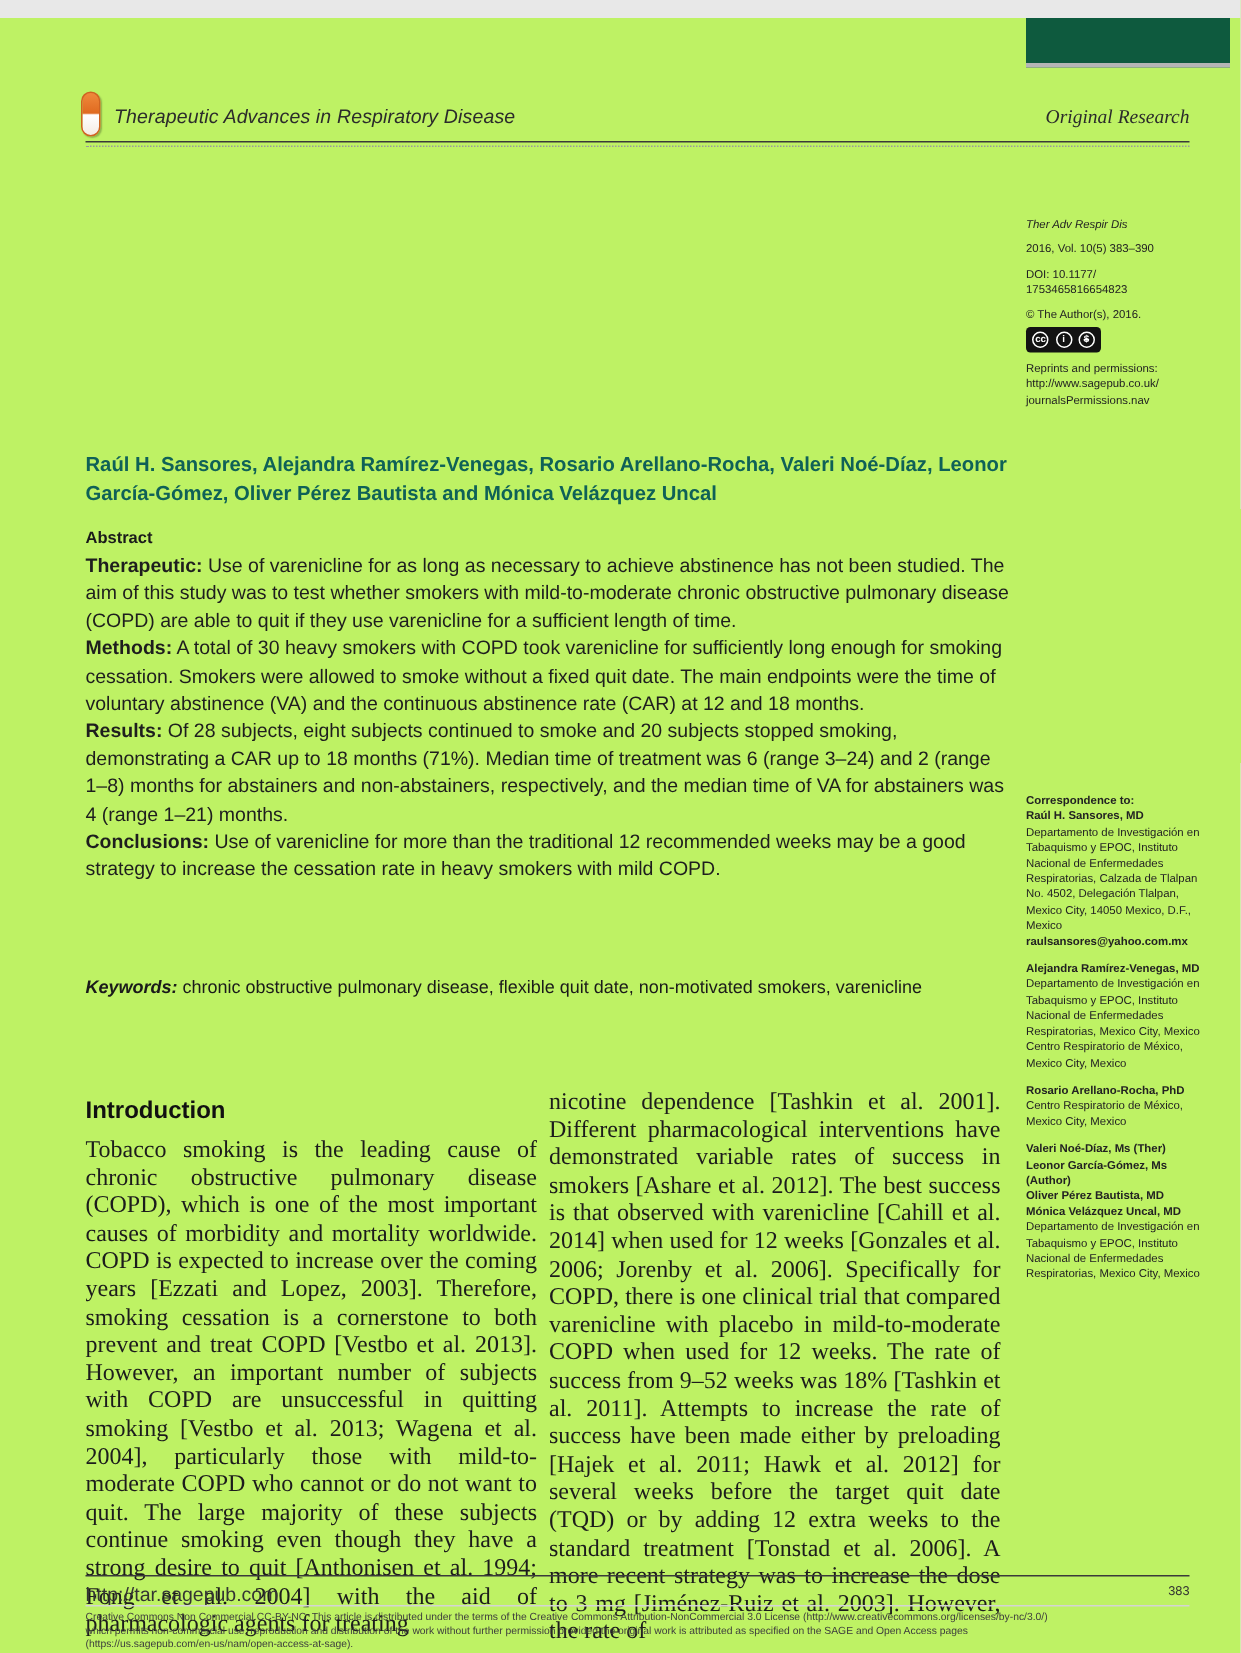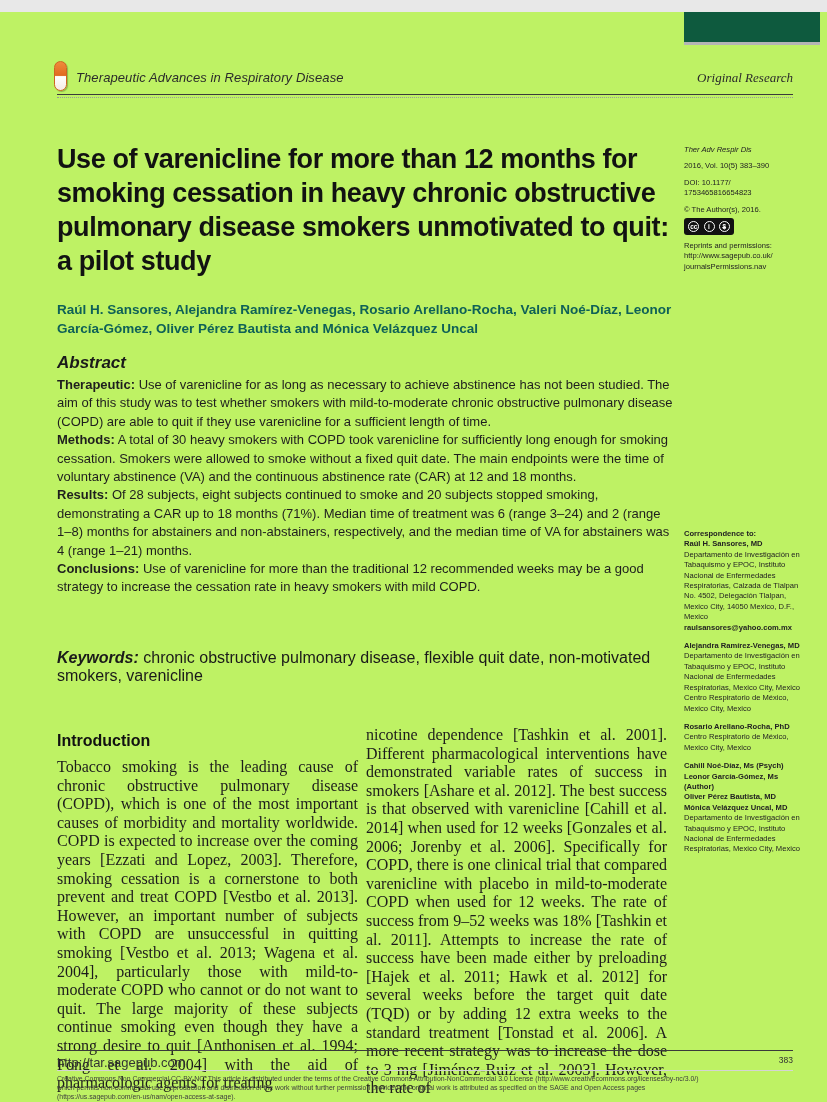--- a/index.html
+++ b/index.html
@@ -37,24 +37,24 @@
   .title {
     position:absolute; left:57px; top:130px; width:612px;
     font-size:27px; line-height:34px; font-weight:700; letter-spacing:-0.4px; color:#121212;
   }
   .authors {
     position:absolute; left:57px; top:288px; width:622px;
     font-size:13.5px; line-height:19px; font-weight:700; color:#0f6157;
   }
   
   .abstract { position:absolute; left:57px; top:341px; width:617px; }
-  .abstract-heading { font-size:17px; font-weight:700; font-style:italic; margin-bottom:3px; }
+  .abstract-heading { font-size:11px; font-weight:700; margin-bottom:3px; }
   .abs-p { font-size:13px; line-height:18.4px; color:#1e1e1e; }
   .abs-p b { font-weight:700; }
-  .keywords { position:absolute; left:57px; top:637px; width:617px; font-size:16px; line-height:18.4px; }
+  .keywords { position:absolute; left:57px; top:637px; width:617px; font-size:12px; line-height:18.4px; }
   .kw-label { font-weight:700; font-style:italic; }
   
   .intro-heading {
     position:absolute; left:57px; top:720px; font-size:16px; font-weight:700; color:#111;
   }
   .col {
     position:absolute; width:301px; font-family:"Liberation Serif", serif;
     font-size:16px; line-height:18.6px; text-align:justify; color:#1c1c1c;
   }
   .col-left  { left:57px;  top:746px; height:290px; }
@@ -90,21 +90,20 @@
 
   <div class="corner-block"></div>
 
   <div class="masthead">
     <div class="pill-icon"></div>
     <div class="journal-name">Therapeutic Advances in Respiratory Disease</div>
     <div class="section-name">Original Research</div>
   </div>
   <div class="masthead-rule"></div>
 
-  <h1 class="title">Use of varenicline for more than 12 months for smoking cessation in heavy chronic obstructive pulmonary disease smokers unmotivated to quit: a pilot study</h1>
 
   <div class="authors">Raúl H. Sansores, Alejandra Ramírez-Venegas, Rosario Arellano-Rocha, Valeri Noé-Díaz, Leonor García-Gómez, Oliver Pérez Bautista and Mónica Velázquez Uncal</div>
 
   <div class="abstract">
     <div class="abstract-heading">Abstract</div>
     <div class="abs-p"><b>Therapeutic:</b><span> Use of varenicline for as long as necessary to achieve abstinence has not been studied. The aim of this study was to test whether smokers with mild-to-moderate chronic obstructive pulmonary disease (COPD) are able to quit if they use varenicline for a sufficient length of time.</span></div>
     <div class="abs-p"><b>Methods:</b><span> A total of 30 heavy smokers with COPD took varenicline for sufficiently long enough for smoking cessation. Smokers were allowed to smoke without a fixed quit date. The main endpoints were the time of voluntary abstinence (VA) and the continuous abstinence rate (CAR) at 12 and 18 months.</span></div>
     <div class="abs-p"><b>Results:</b><span> Of 28 subjects, eight subjects continued to smoke and 20 subjects stopped smoking, demonstrating a CAR up to 18 months (71%). Median time of treatment was 6 (range 3–24) and 2 (range 1–8) months for abstainers and non-abstainers, respectively, and the median time of VA for abstainers was 4 (range 1–21) months.</span></div>
     <div class="abs-p"><b>Conclusions:</b><span> Use of varenicline for more than the traditional 12 recommended weeks may be a good strategy to increase the cessation rate in heavy smokers with mild COPD.</span></div>
   </div>
@@ -143,21 +142,21 @@
     <div>Departamento de Investigación en Tabaquismo y EPOC, Instituto Nacional de Enfermedades Respiratorias, Calzada de Tlalpan No. 4502, Delegación Tlalpan, Mexico City, 14050 Mexico, D.F., Mexico</div>
     <div class="s-bold">raulsansores@yahoo.com.mx</div>
     <div class="s-gap-lg"></div>
     <div class="s-bold">Alejandra Ramírez-Venegas, MD</div>
     <div>Departamento de Investigación en Tabaquismo y EPOC, Instituto Nacional de Enfermedades Respiratorias, Mexico City, Mexico</div>
     <div>Centro Respiratorio de México, Mexico City, Mexico</div>
     <div class="s-gap-lg"></div>
     <div class="s-bold">Rosario Arellano-Rocha, PhD</div>
     <div>Centro Respiratorio de México, Mexico City, Mexico</div>
     <div class="s-gap-lg"></div>
-    <div class="s-bold">Cahill Noé-Díaz, Ms (Psych)</div>
+    <div class="s-bold">Valeri Noé-Díaz, Ms (Ther)</div>
     <div class="s-bold">Leonor García-Gómez, Ms (Author)</div>
     <div class="s-bold">Oliver Pérez Bautista, MD</div>
     <div class="s-bold">Mónica Velázquez Uncal, MD</div>
     <div>Departamento de Investigación en Tabaquismo y EPOC, Instituto Nacional de Enfermedades Respiratorias, Mexico City, Mexico</div>
   </div>
 
   <div class="footer-rule"></div>
   <div class="footer-url">http://tar.sagepub.com</div>
   <div class="footer-page">383</div>
   <div class="footer-rule2"></div>

